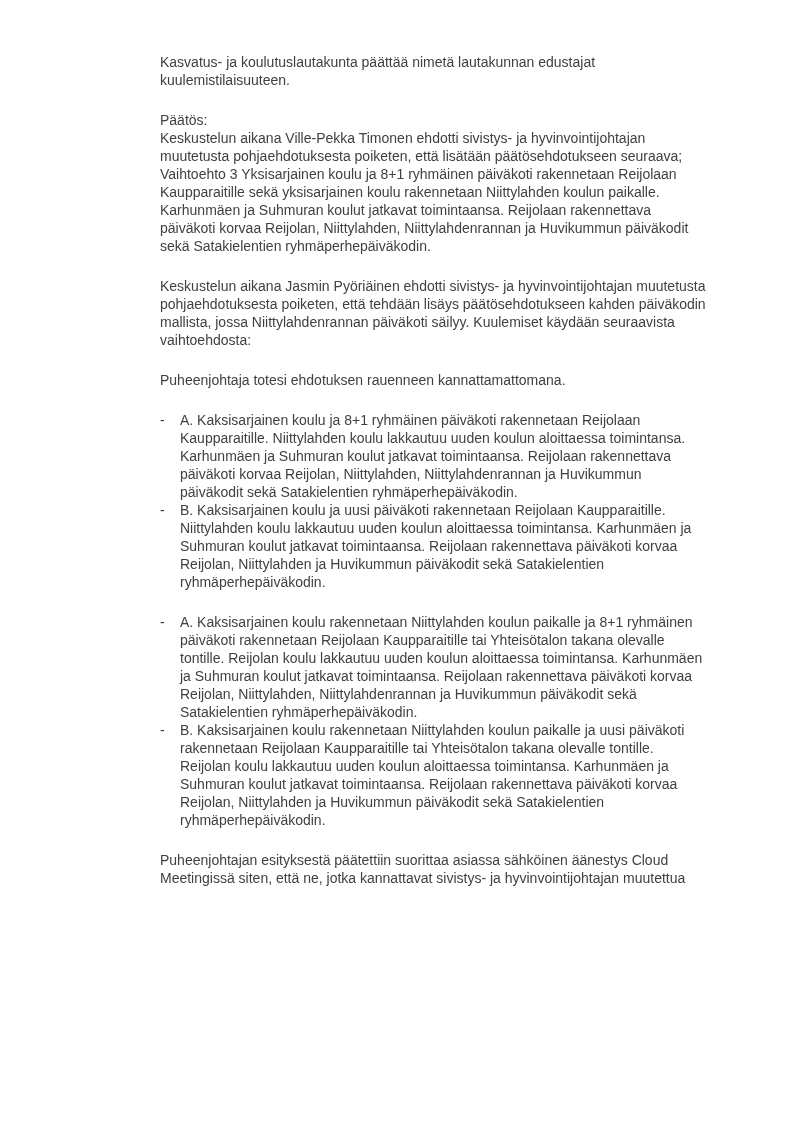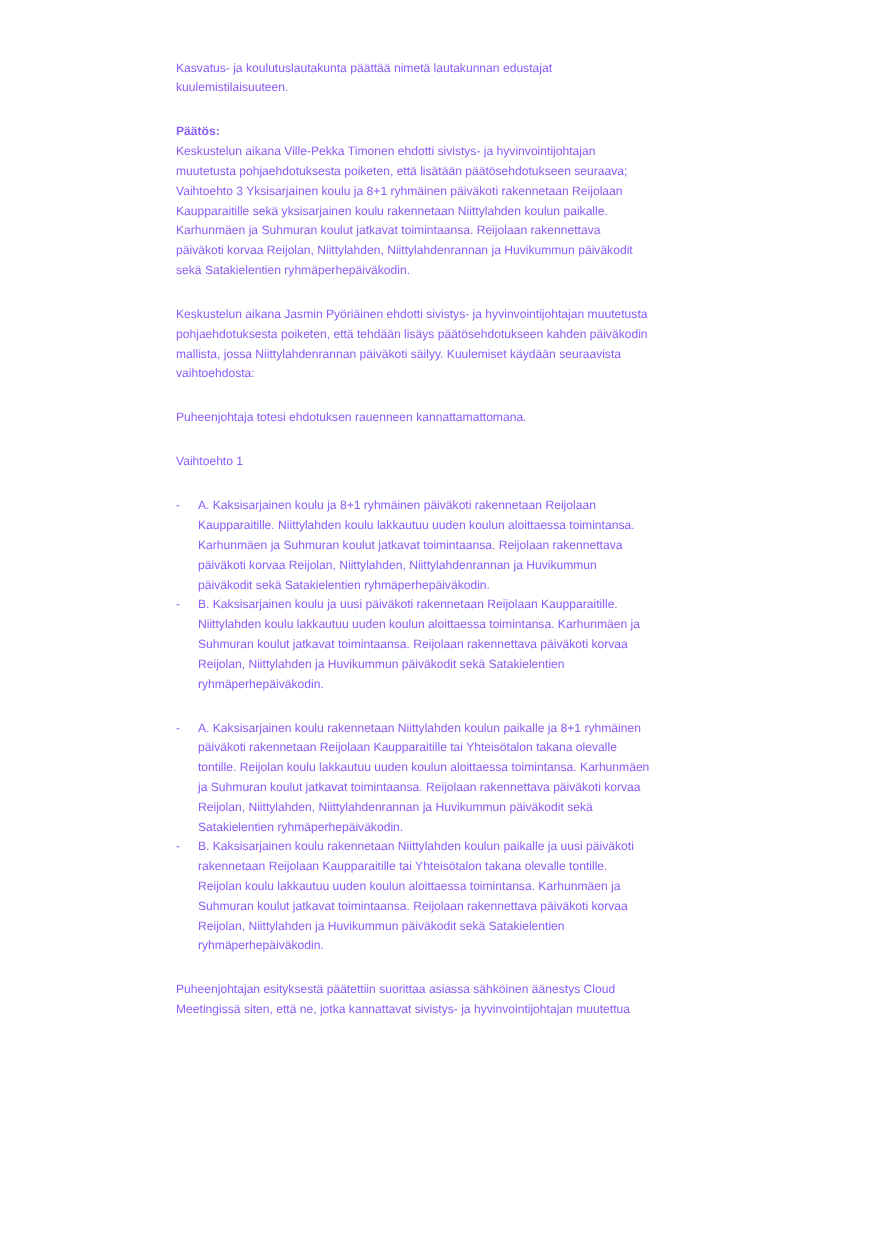--- a/index.html
+++ b/index.html
@@ -11,32 +11,32 @@
     position: relative;
     width: 794px;
     height: 1122px;
     background: #ffffff;
     box-sizing: border-box;
     padding: 53px 34px 0 160px;
     overflow: hidden;
   }
   .doc {
     font-family: "Liberation Sans", "DejaVu Sans", sans-serif;
-    font-size: 11px;
+    font-size: 14px;
     line-height: 18px;
-    color: #8b5cf6;
+    color: #404040;
     width: 600px;
   }
   .para {
     margin: 0 0 22px 0;
     white-space: pre;
   }
   .heading-bold {
     margin: 0;
-    font-weight: bold;
+    font-weight: normal;
     white-space: pre;
   }
   .option-heading {
     margin: 0 0 22px 0;
     white-space: pre;
   }
   .list {
     margin: 0 0 22px 0;
   }
   .list-item {
@@ -72,21 +72,20 @@
 päiväkoti korvaa Reijolan, Niittylahden, Niittylahdenrannan ja Huvikummun päiväkodit
 sekä Satakielentien ryhmäperhepäiväkodin.</p>
 
     <p class="para">Keskustelun aikana Jasmin Pyöriäinen ehdotti sivistys- ja hyvinvointijohtajan muutetusta
 pohjaehdotuksesta poiketen, että tehdään lisäys päätösehdotukseen kahden päiväkodin
 mallista, jossa Niittylahdenrannan päiväkoti säilyy. Kuulemiset käydään seuraavista
 vaihtoehdosta:</p>
 
     <p class="para">Puheenjohtaja totesi ehdotuksen rauenneen kannattamattomana.</p>
 
-    <p class="option-heading">Vaihtoehto 1</p>
 
     <div class="list">
       <div class="list-item">
         <span class="list-marker">-</span>
         <span class="list-text">A. Kaksisarjainen koulu ja 8+1 ryhmäinen päiväkoti rakennetaan Reijolaan
 Kaupparaitille. Niittylahden koulu lakkautuu uuden koulun aloittaessa toimintansa.
 Karhunmäen ja Suhmuran koulut jatkavat toimintaansa. Reijolaan rakennettava
 päiväkoti korvaa Reijolan, Niittylahden, Niittylahdenrannan ja Huvikummun
 päiväkodit sekä Satakielentien ryhmäperhepäiväkodin.</span>
       </div>

